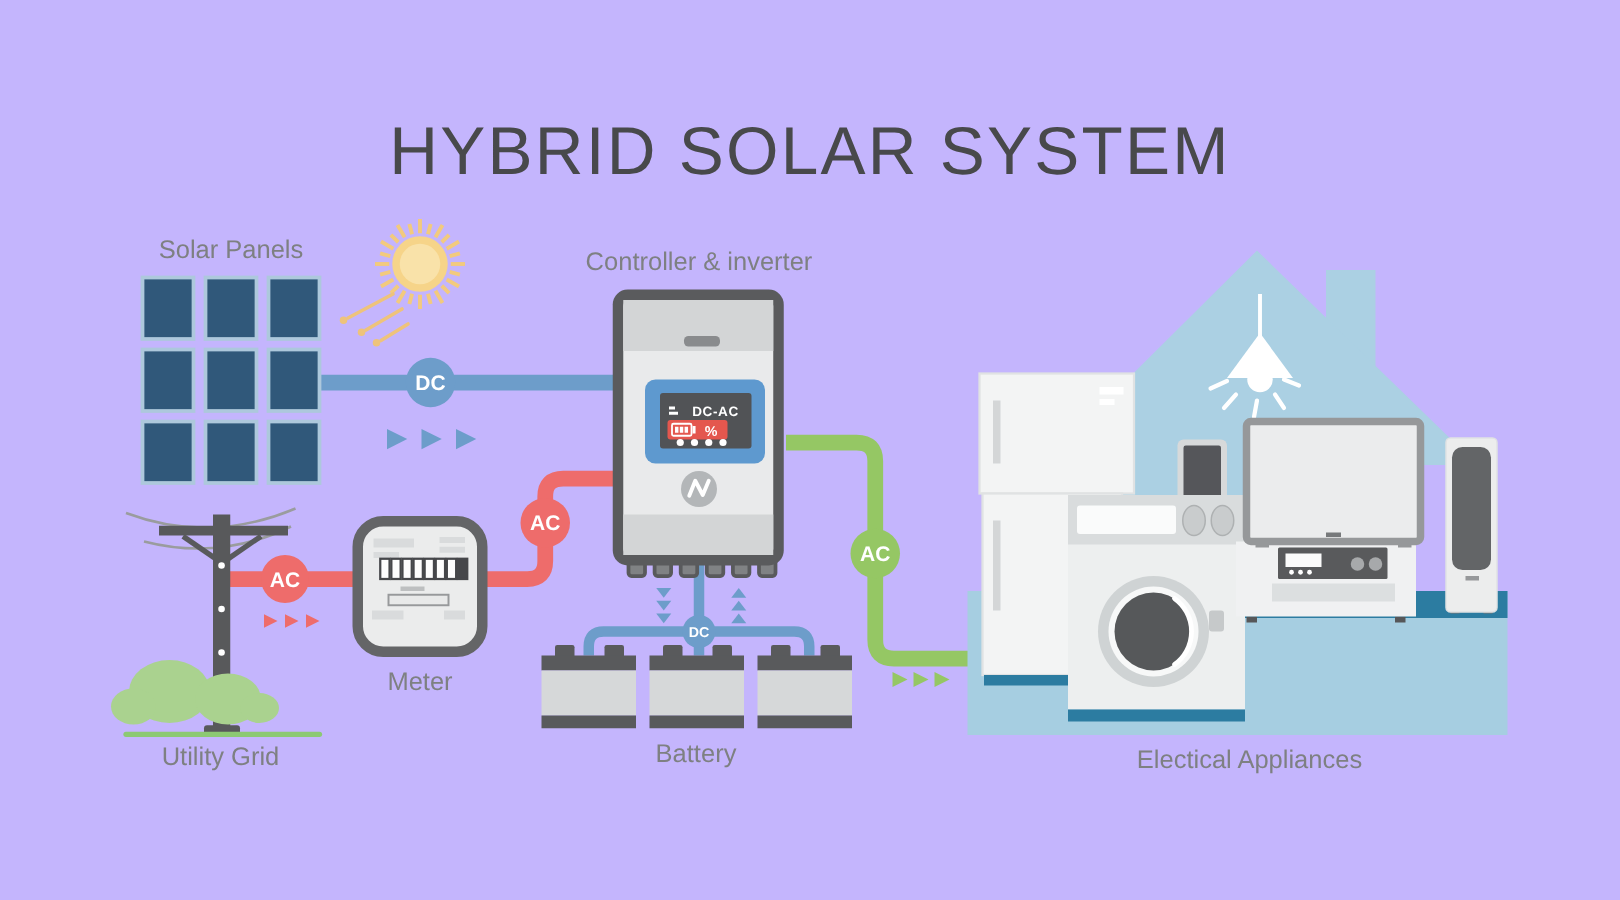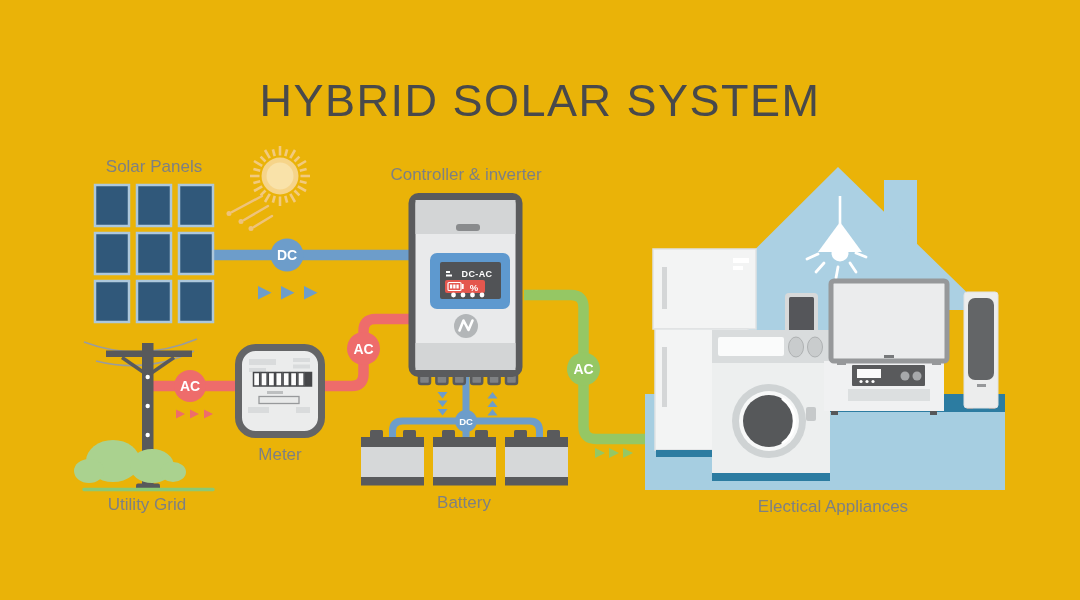--- a/index.html
+++ b/index.html
@@ -1,16 +1,16 @@
 <!DOCTYPE html>
 <html><head>
 <meta charset="utf-8">
 <style>
   html,body{margin:0;padding:0;background:#ffffff;}
-  .stage{width:1080px;height:600px;position:relative;background:#eab308;overflow:hidden;}
+  .stage{width:1080px;height:600px;position:relative;background:#c4b5fd;overflow:hidden;}
   svg{display:block;}
   .title{font:500 45px "Liberation Sans",sans-serif;fill:#48494b;letter-spacing:1.5px;text-anchor:middle;}
   .lbl{font:400 17px "Liberation Sans",sans-serif;fill:#7e8082;text-anchor:middle;}
   .badge-txt{font:700 14px "Liberation Sans",sans-serif;fill:#ffffff;text-anchor:middle;}
   .badge-txt-sm{font:700 9.5px "Liberation Sans",sans-serif;fill:#ffffff;text-anchor:middle;}
   .scr-txt{font:700 9px "Liberation Sans",sans-serif;fill:#ffffff;text-anchor:middle;letter-spacing:.4px;}
   .pct-txt{font:700 9.5px "Liberation Sans",sans-serif;fill:#ffffff;text-anchor:middle;}
   .arr-blue{fill:#6d9dca;}
   .arr-red{fill:#ee6c6b;}
   .arr-green{fill:#95c764;}

